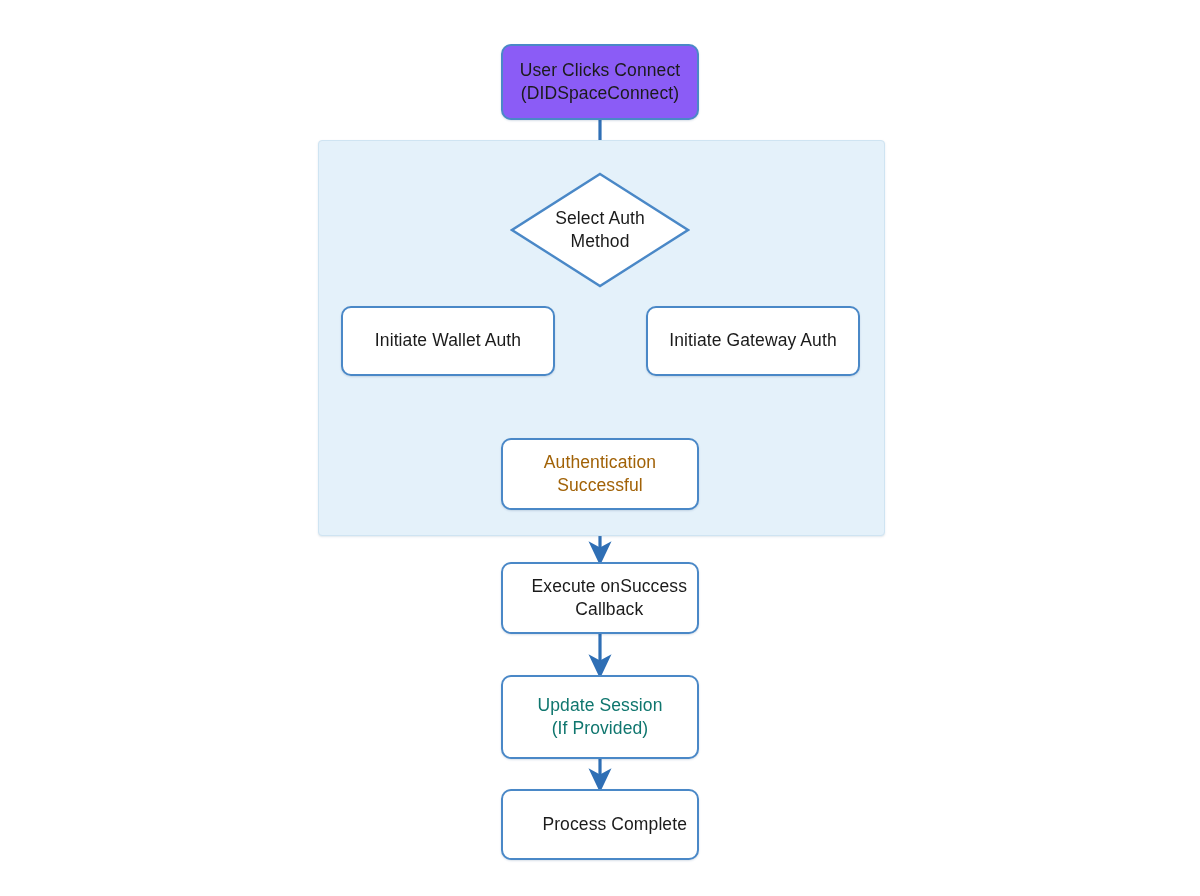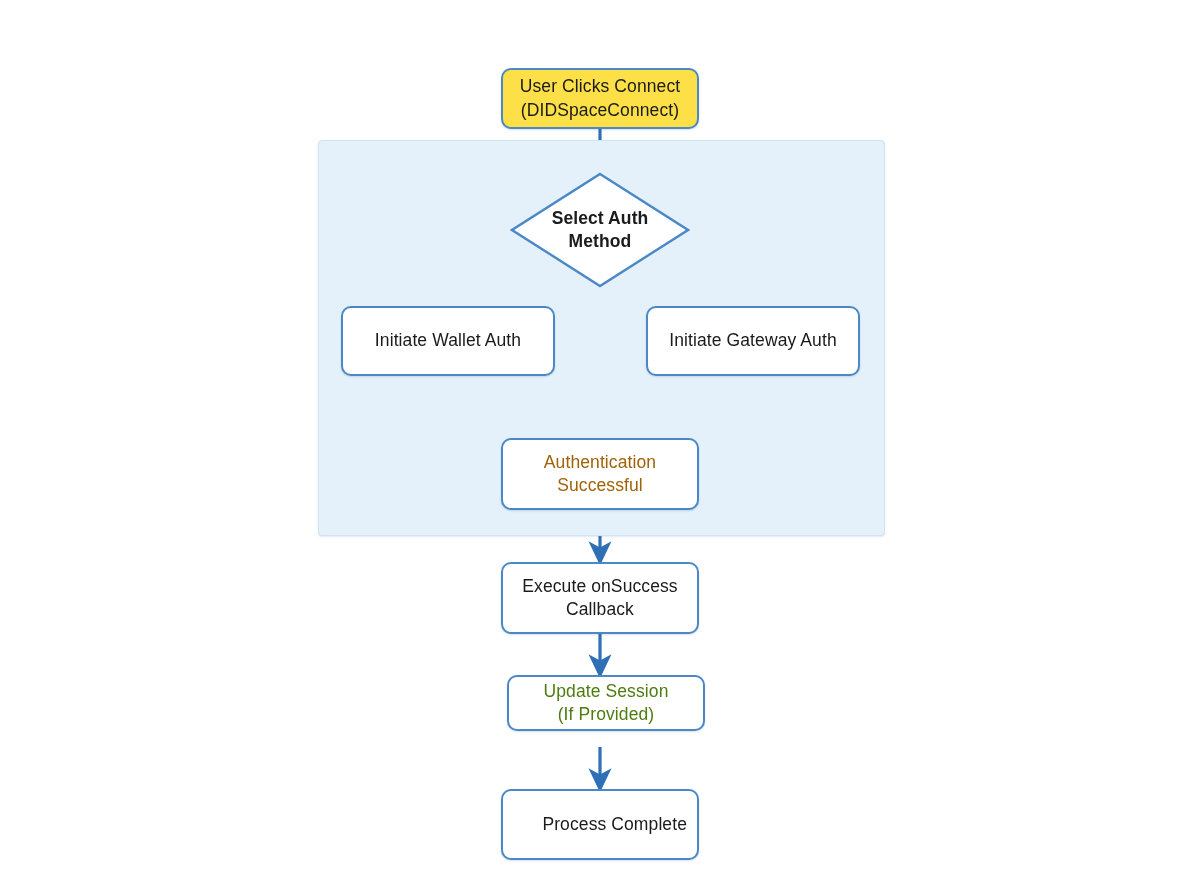--- a/index.html
+++ b/index.html
@@ -108,52 +108,52 @@
       <path d="M600,407 L600,430" marker-end="url(#arrowhead)"></path>
 
       <path d="M600,510 L600,554" marker-end="url(#arrowhead)"></path>
 
       <path d="M600,634 L600,667" marker-end="url(#arrowhead)"></path>
 
       <path d="M600,747 L600,781" marker-end="url(#arrowhead)"></path>
     </g>
   </svg>
 
-  <div class="node" id="node-start" style="left: 501px; top: 44px; width: 198px; height: 61px; border-color: rgb(74, 136, 199); background: #fde047; color: rgb(27, 27, 27); margin-top: 24px;">
+  <div class="node" id="node-start" style="left: 501px; top: 44px; width: 198px; height: 76px; border-color: rgb(74, 136, 199); background: #8b5cf6; color: rgb(27, 27, 27);">
     <span class="label">User Clicks Connect
 (DIDSpaceConnect)</span>
   </div>
 
-  <div class="diamond-wrap" id="node-select-auth" style="left: 510px; top: 172px; width: 180px; height: 116px; font-weight: bold;">
+  <div class="diamond-wrap" id="node-select-auth" style="left: 510px; top: 172px; width: 180px; height: 116px;">
     <svg width="100%" height="100%" viewBox="0 0 180 116" preserveAspectRatio="none">
       <polygon points="90,2 178,58 90,114 2,58" fill="#ffffff" stroke="#4a88c7" stroke-width="2.4"></polygon>
     </svg>
     <span class="diamond-text">Select Auth
 Method</span>
   </div>
 
   <div class="node" id="node-wallet-auth" style="left: 341px; top: 306px; width: 214px; height: 70px; border-color: rgb(74, 136, 199); background: rgb(255, 255, 255); color: rgb(27, 27, 27);">
     <span class="label">Initiate Wallet Auth</span>
   </div>
 
   <div class="node" id="node-gateway-auth" style="left: 646px; top: 306px; width: 214px; height: 70px; border-color: rgb(74, 136, 199); background: rgb(255, 255, 255); color: rgb(27, 27, 27);">
     <span class="label">Initiate Gateway Auth</span>
   </div>
 
   <div class="node" id="node-auth-success" style="left: 501px; top: 438px; width: 198px; height: 72px; border-color: rgb(74, 136, 199); background: rgb(255, 255, 255); color: #a16207;">
     <span class="label">Authentication
 Successful</span>
   </div>
 
-  <div class="node" id="node-onsuccess-callback" style="left: 501px; top: 562px; width: 198px; height: 72px; border-color: rgb(74, 136, 199); background: rgb(255, 255, 255); color: rgb(27, 27, 27);">
+  <div class="node" id="node-onsuccess-callback" style="left: 501px; top: 562px; width: 198px; height: 72px; border-color: rgb(74, 136, 199); background: rgb(255, 255, 255); color: rgb(27, 27, 27); justify-content: flex-end;">
     <span class="label">Execute onSuccess
 Callback</span>
   </div>
 
-  <div class="node" id="node-update-session" style="left: 501px; top: 675px; width: 198px; height: 56px; border-color: rgb(74, 136, 199); background: rgb(255, 255, 255); color: #4d7c0f; margin-left: 6px;">
+  <div class="node" id="node-update-session" style="left: 501px; top: 675px; width: 198px; height: 84px; border-color: rgb(74, 136, 199); background: rgb(255, 255, 255); color: #0f766e;">
     <span class="label">Update Session
 (If Provided)</span>
   </div>
 
   <div class="node" id="node-process-complete" style="left: 501px; top: 789px; width: 198px; height: 71px; border-color: rgb(74, 136, 199); background: rgb(255, 255, 255); color: rgb(27, 27, 27); justify-content: flex-end;">
     <span class="label">Process Complete</span>
   </div>
 
 </div>
 

